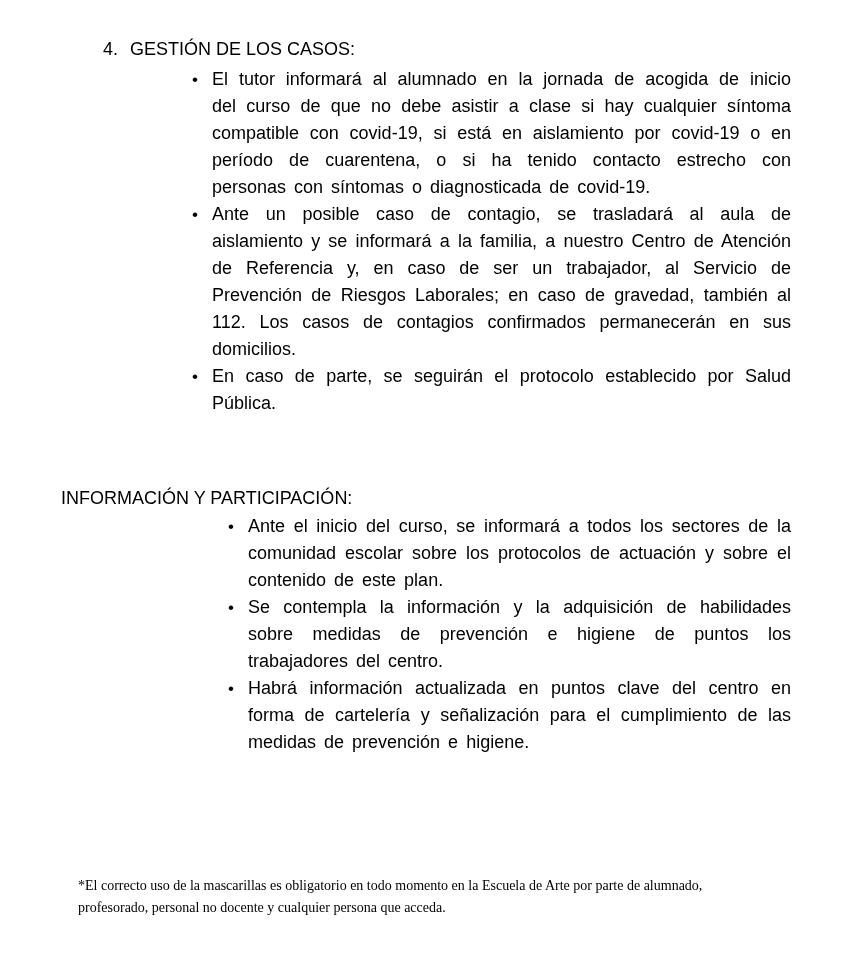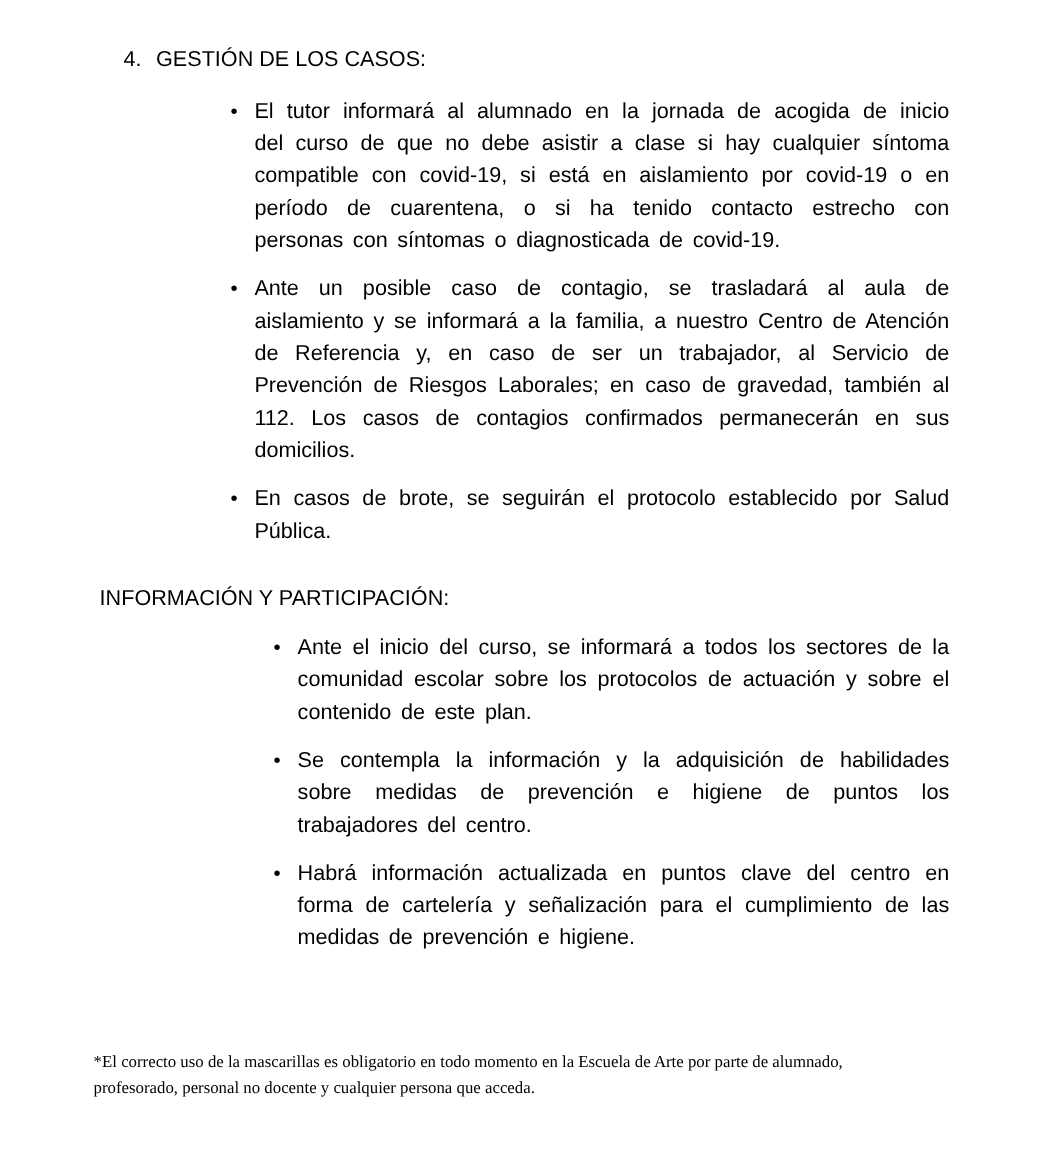--- a/index.html
+++ b/index.html
@@ -30,21 +30,20 @@
     position: absolute;
     left: -20px;
     top: 0;
     width: 14px;
     line-height: 27px;
     font-size: 17px;
   }
   .li-text {
     text-align: justify;
     word-spacing: 3px;
-    margin-top: 13px;
   }
   .footnote {
     position: absolute;
     font-family: "Liberation Serif", serif;
     font-size: 14px;
     line-height: 22px;
     text-align: left;
   }
 </style>
 </head>
@@ -60,25 +59,25 @@
     <div class="li">
       <span class="li-dot">•</span>
       <div class="li-text">El tutor informará al alumnado en la jornada de acogida de inicio del curso de que no debe asistir a clase si hay cualquier síntoma compatible con covid-19, si está en aislamiento por covid-19 o en período de cuarentena, o si ha tenido contacto estrecho con personas con síntomas o diagnosticada de covid-19.</div>
     </div>
     <div class="li">
       <span class="li-dot">•</span>
       <div class="li-text">Ante un posible caso de contagio, se trasladará al aula de aislamiento y se informará a la familia, a nuestro Centro de Atención de Referencia y, en caso de ser un trabajador, al Servicio de Prevención de Riesgos Laborales; en caso de gravedad, también al 112. Los casos de contagios confirmados permanecerán en sus domicilios.</div>
     </div>
     <div class="li">
       <span class="li-dot">•</span>
-      <div class="li-text">En casos de brote, se seguirán el protocolo establecido por Salud Pública.</div>
+      <div class="li-text">En caso de parte, se seguirán el protocolo establecido por Salud Pública.</div>
     </div>
   </div>
 
-  <div class="heading" style="left:83px; top:487px;">
+  <div class="heading" style="left:61px; top:487px;">
     <span>INFORMACIÓN Y PARTICIPACIÓN:</span>
   </div>
 
   <div class="doc-list" style="left:248px; top:513px; width:543px;">
     <div class="li">
       <span class="li-dot">•</span>
       <div class="li-text">Ante el inicio del curso, se informará a todos los sectores de la comunidad escolar sobre los protocolos de actuación y sobre el contenido de este plan.</div>
     </div>
     <div class="li">
       <span class="li-dot">•</span>

